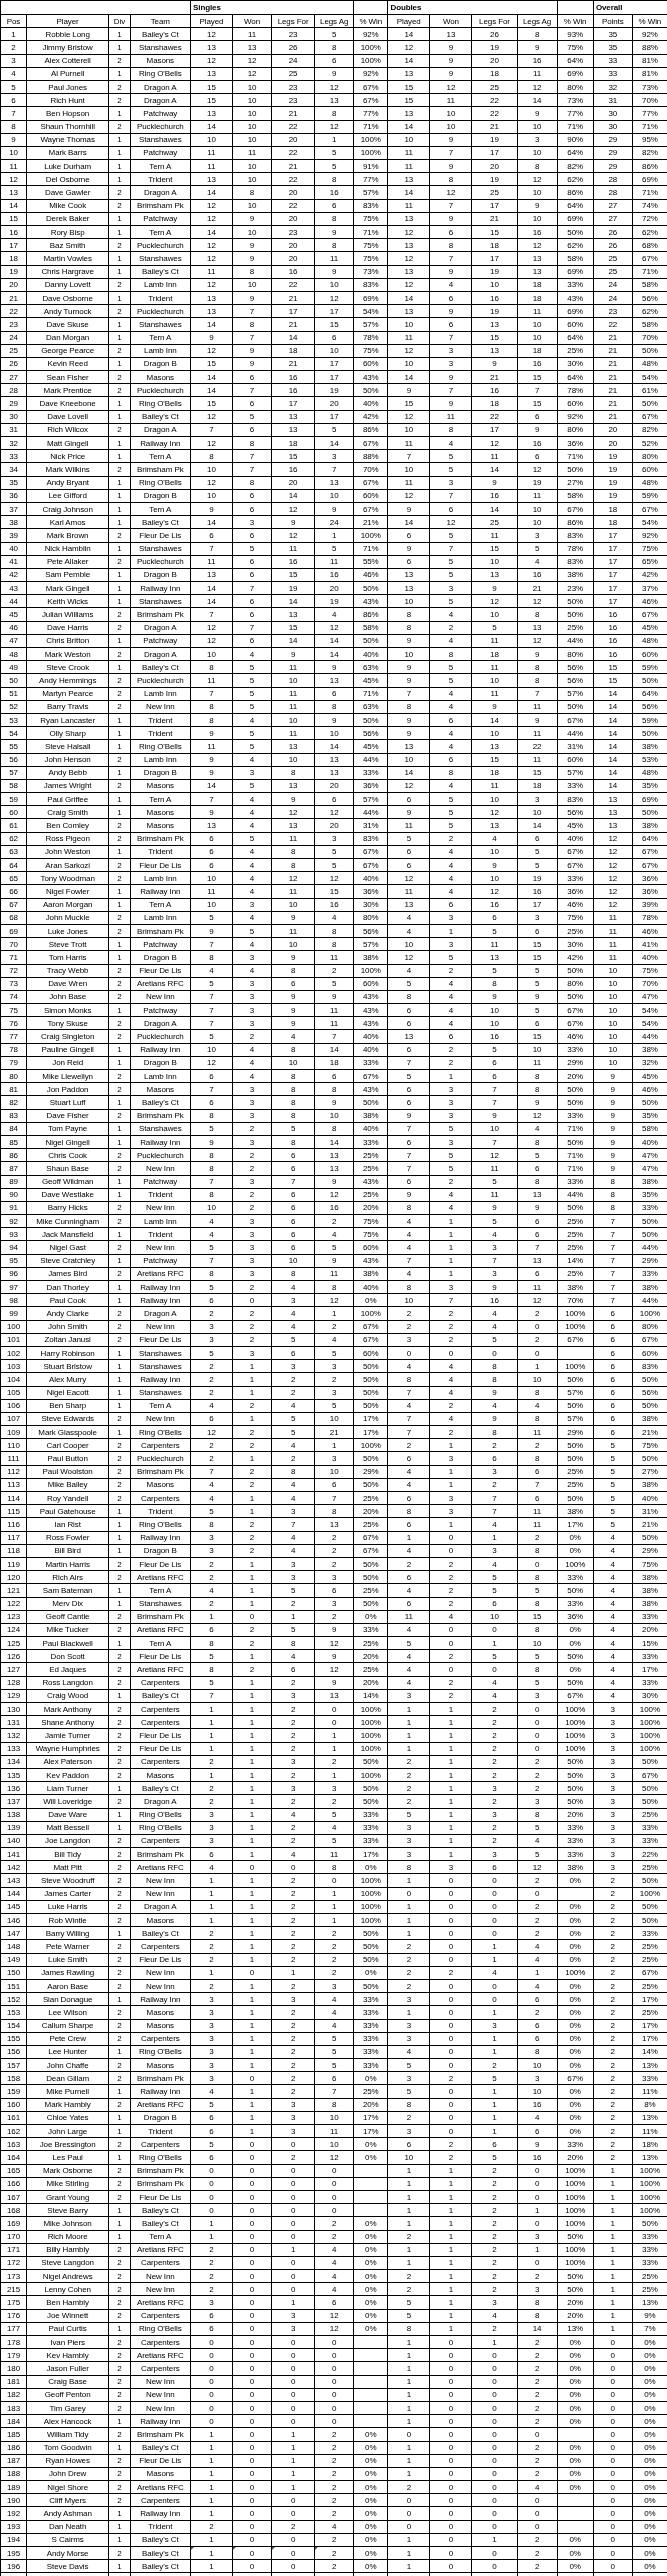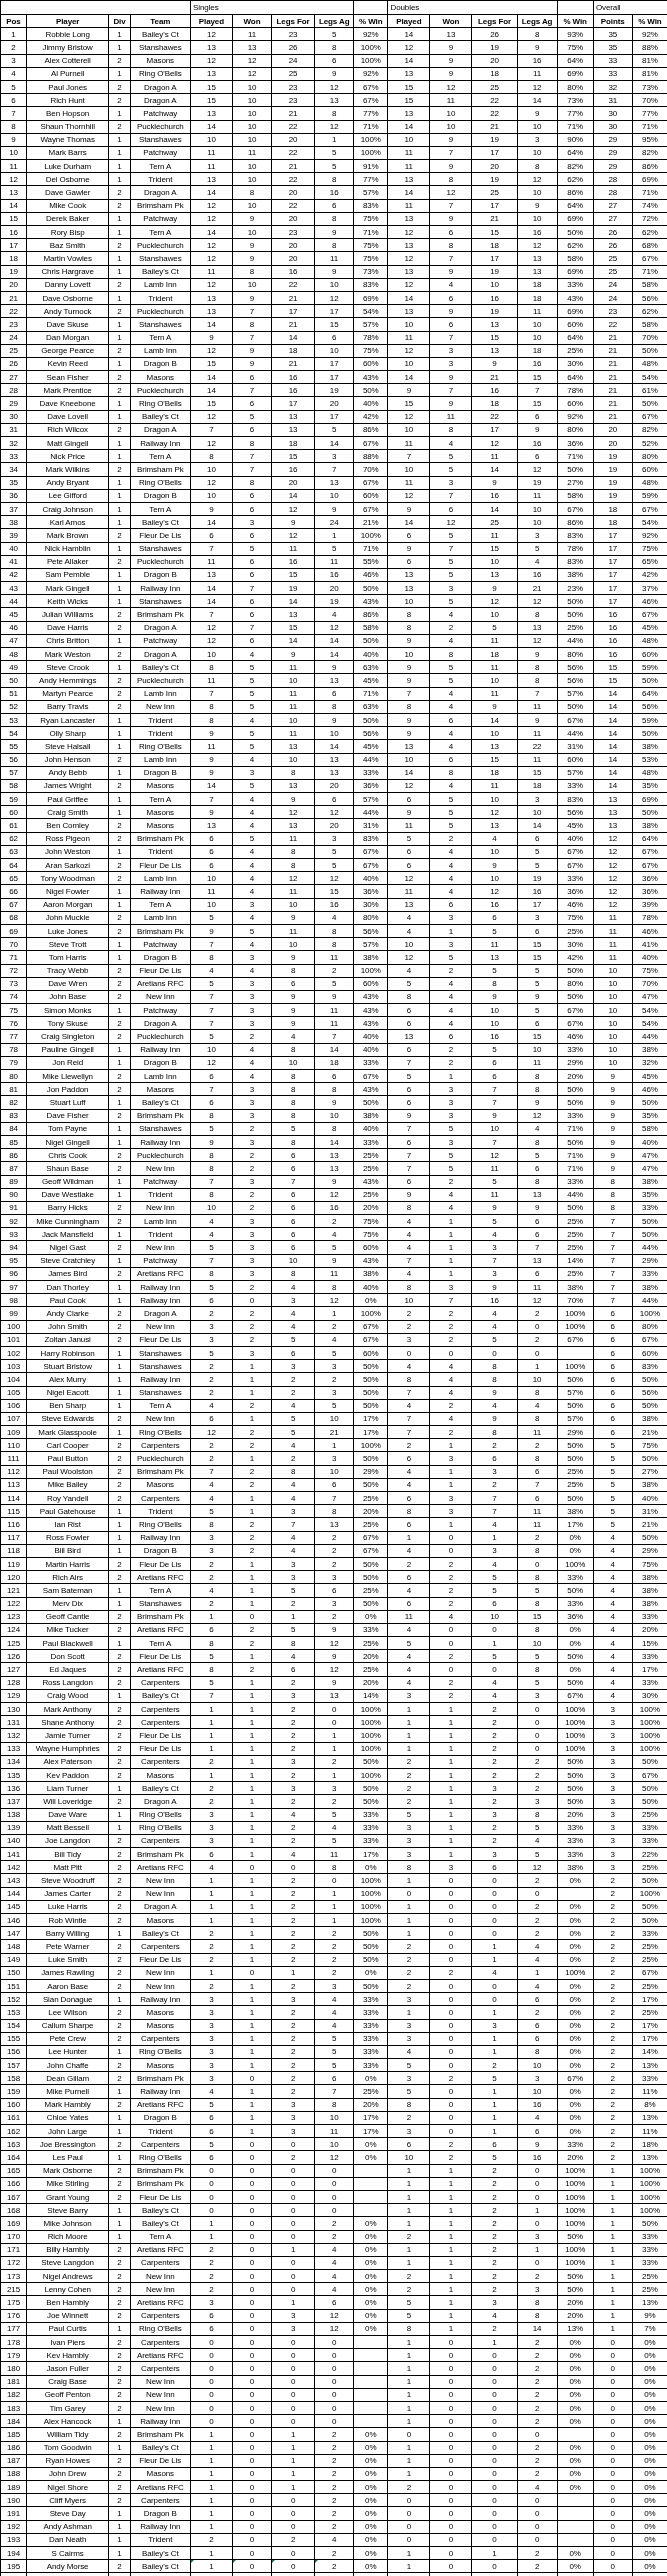--- a/index.html
+++ b/index.html
@@ -2,22 +2,22 @@
 <html style="font-size:11.5px"><head>
 <meta charset="utf-8">
 <style>
   html,body{margin:0;padding:0;background:#ffffff;}
   #sheet{width:668px;}
   table{border-collapse:collapse;table-layout:fixed;width:668px;
         font-family:"Liberation Sans",sans-serif;font-size:8px;color:#000;
         letter-spacing:-0.1px;}
   th,td{border:0.7px solid #000;padding:0;height:12.2px;text-align:center;
         overflow:hidden;white-space:nowrap;vertical-align:middle;}
-  thead th{font-weight:bold;}
-  tr.group-row th{height:13px;text-align:left;padding-left:2.2px;font-weight:normal;}
+  thead th{font-weight:normal;}
+  tr.group-row th{height:13px;text-align:left;padding-left:2.2px;font-weight:bold;}
   td.flag{position:relative;}
   td.flag::before{content:"";position:absolute;top:0;left:0;width:0;height:0;
         border-top:3.6px solid #217346;border-right:3.6px solid transparent;}
 </style>
 </head>
 <body>
 
 <div id="sheet">
   <table>
     <colgroup>
@@ -3445,38 +3445,20 @@
           <td>0%</td>
           <td>0</td>
           <td>0</td>
           <td>0</td>
           <td>0</td>
           <td></td>
           <td>0</td>
           <td>0%</td>
         </tr>
         <tr>
-          <td>191</td>
-          <td>Steve Day</td>
-          <td>1</td>
-          <td>Dragon B</td>
-          <td>1</td>
-          <td>0</td>
-          <td>0</td>
-          <td>2</td>
-          <td>0%</td>
-          <td>0</td>
-          <td>0</td>
-          <td>0</td>
-          <td>0</td>
-          <td></td>
-          <td>0</td>
-          <td>0%</td>
-        </tr>
-        <tr>
           <td>192</td>
           <td>Andy Ashman</td>
           <td>1</td>
           <td>Railway Inn</td>
           <td>1</td>
           <td>0</td>
           <td>0</td>
           <td>2</td>
           <td>0%</td>
           <td>0</td>

